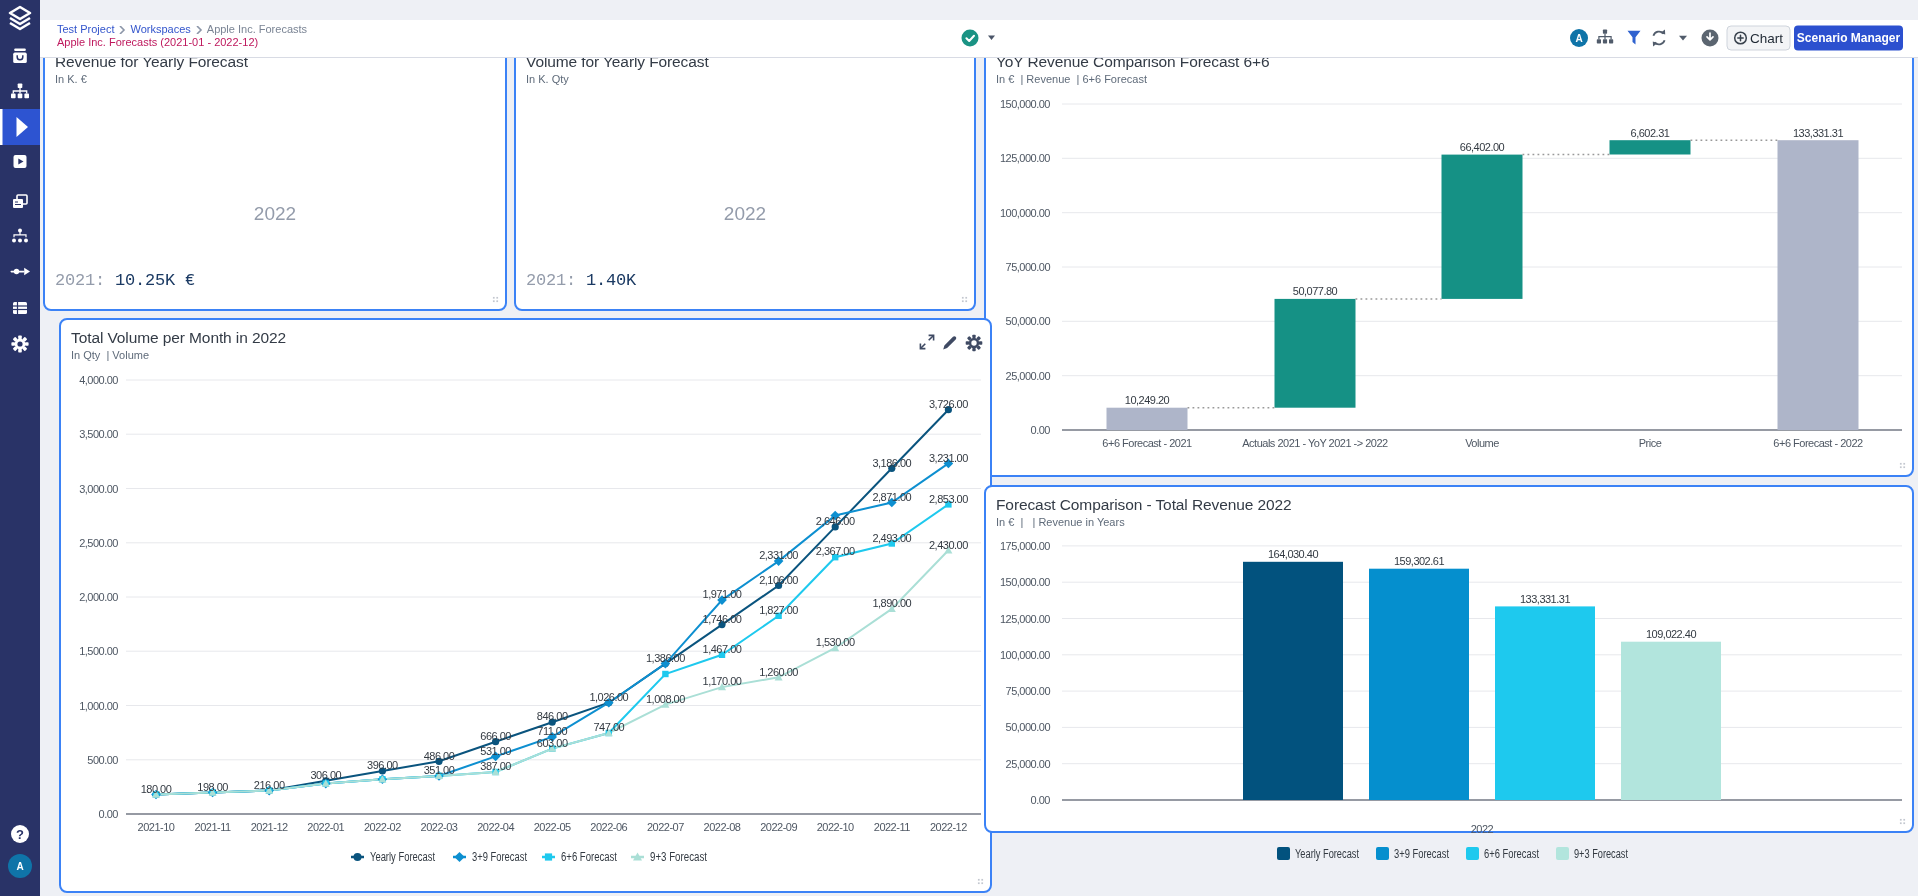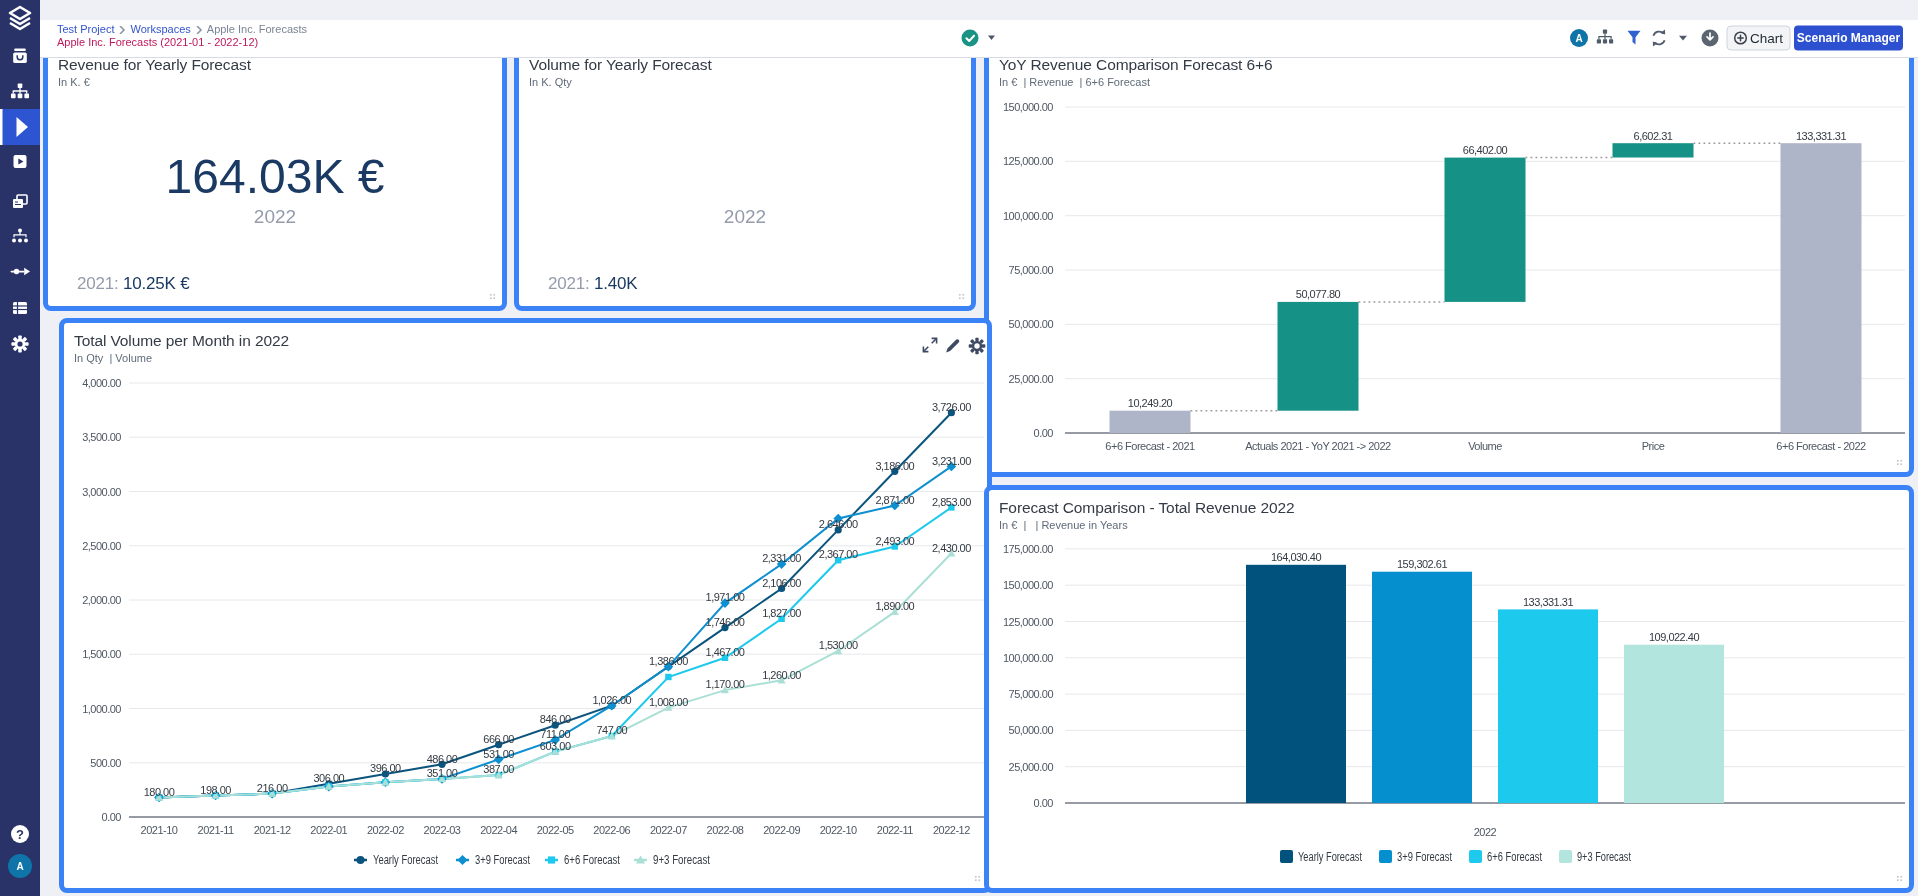--- a/index.html
+++ b/index.html
@@ -2,26 +2,26 @@
 <html><head><meta charset="utf-8">
 <style>
 * { margin:0; padding:0; box-sizing:border-box; }
 html,body { width:1918px; height:896px; overflow:hidden; font-family:"Liberation Sans", sans-serif; background:#eef0f5; }
 .sidebar { position:absolute; left:0; top:0; width:40px; height:896px; background:#293367; z-index:5; }
 .header { position:absolute; left:40px; top:0; width:1878px; height:38px; background:#ffffff; border-bottom:1px solid #d8dbe4; z-index:4;margin-top:20px; }
 .crumb { position:absolute; left:17px; top:3px; font-size:11px; color:#7a8494; }
 .crumb a { color:#3355cc; text-decoration:none; }
 .crumb svg.sep { vertical-align:-1px; }
 .htitle { position:absolute; left:17px; top:16px; font-size:11px; color:#be185d; }
-.card { position:absolute; background:#ffffff; border:5px solid #3b82f6; border-radius:8px; }
+.card { position:absolute; background:#ffffff; border:2px solid #3b82f6; border-radius:8px; }
 .ctitle { position:absolute; left:10px; top:9px; font-size:15.5px; letter-spacing:-0.1px; color:#333b46; }
 .csub { position:absolute; left:10px; top:29px; font-size:11px; color:#5f6b7a;text-align:center; }
 .bignum { position:absolute; left:0; right:0; top:102px; text-align:center; font-size:48px; color:#1b3a63; }
 .bigyear { position:absolute; left:0; right:0; top:159px; text-align:center; font-size:19px; color:#949cab; }
-.prev { position:absolute; left:29px; top:227px; font-size:17px; letter-spacing:-0.2px; }
+.prev { position:absolute; left:10px; top:227px; font-size:17px; letter-spacing:-0.2px;font-family:Liberation Mono, monospace; }
 .pgray { color:#949cab; }
 .pval { color:#1b3a63; }
 .grip { position:absolute; right:6px; bottom:6px; width:7px; height:7px;
   background-image: radial-gradient(#c3c7cf 1px, transparent 1.1px);
   background-size: 3.5px 3.5px; }
 </style></head>
 <body>
 <div class="sidebar">
     <svg width="40" height="896" viewBox="0 0 40 896" style="position:absolute;left:0;top:0">
       <rect width="40" height="896" fill="#293367"></rect>
@@ -129,21 +129,20 @@
       <text x="1710" y="22.5" font-size="13.5" fill="#1f2833">Chart</text>
       <rect x="1754" y="5.5" width="109" height="25" rx="4" fill="#2c50cf"></rect>
       <text x="1808.5" y="22" text-anchor="middle" font-size="12" font-weight="bold" fill="#ffffff">Scenario Manager</text>
     </svg>
 </div>
 
 <div class="card" style="left:43px; top:42px; width:464px; height:269px;">
 
       <div class="ctitle">Revenue for Yearly Forecast</div>
       <div class="csub">In K. €</div>
-      <div class="bignum">164.03K €</div>
       <div class="bigyear">2022</div>
       <div class="prev"><span class="pgray">2021:</span> <span class="pval">10.25K €</span></div>
       <div class="grip"></div>
 </div>
 
 <div class="card" style="left:514px; top:42px; width:462px; height:269px;">
 
       <div class="ctitle">Volume for Yearly Forecast</div>
       <div class="csub">In K. Qty</div>
       <div class="bigyear">2022</div>
@@ -362,21 +361,21 @@
       <line x1="481" y1="10" x2="494" y2="10" stroke="#1ec9ee" stroke-width="2.5"></line>
       <rect x="483.9" y="6.4" width="7.2" height="7.2" fill="#1ec9ee"></rect>
       <text x="500" y="14" font-size="12" textLength="56" lengthAdjust="spacingAndGlyphs" fill="#333a42">6+6 Forecast</text>
       <line x1="570" y1="10" x2="583" y2="10" stroke="#aadfd6" stroke-width="2.5"></line>
       <path d="M576.5 5.5 L581.0 13.5 L572.0 13.5 Z" fill="#aadfd6"></path>
       <text x="589" y="14" font-size="12" textLength="57" lengthAdjust="spacingAndGlyphs" fill="#333a42">9+3 Forecast</text>
     </svg>
   <div class="grip"></div>
 </div>
 
-<div class="card" style="left:984px; top:485px; width:930px; height:408px;">
+<div class="card" style="left:984px; top:485px; width:930px; height:348px;">
   <div class="ctitle">Forecast Comparison - Total Revenue 2022</div>
   <div class="csub">In €&nbsp;&nbsp;|&nbsp;&nbsp;&nbsp;| Revenue in Years</div>
   <svg width="930" height="408" viewBox="0 0 930 408" style="position:absolute;left:0;top:0">
       <text x="64" y="317.0" text-anchor="end" font-size="11" letter-spacing="-0.5" fill="#4e5763">0.00</text>
       <line x1="76" y1="276.7" x2="916" y2="276.7" stroke="#e7e8ec" stroke-width="1"></line>
       <text x="64" y="280.7" text-anchor="end" font-size="11" letter-spacing="-0.5" fill="#4e5763">25,000.00</text>
       <line x1="76" y1="240.4" x2="916" y2="240.4" stroke="#e7e8ec" stroke-width="1"></line>
       <text x="64" y="244.4" text-anchor="end" font-size="11" letter-spacing="-0.5" fill="#4e5763">50,000.00</text>
       <line x1="76" y1="204.1" x2="916" y2="204.1" stroke="#e7e8ec" stroke-width="1"></line>
       <text x="64" y="208.1" text-anchor="end" font-size="11" letter-spacing="-0.5" fill="#4e5763">75,000.00</text>

